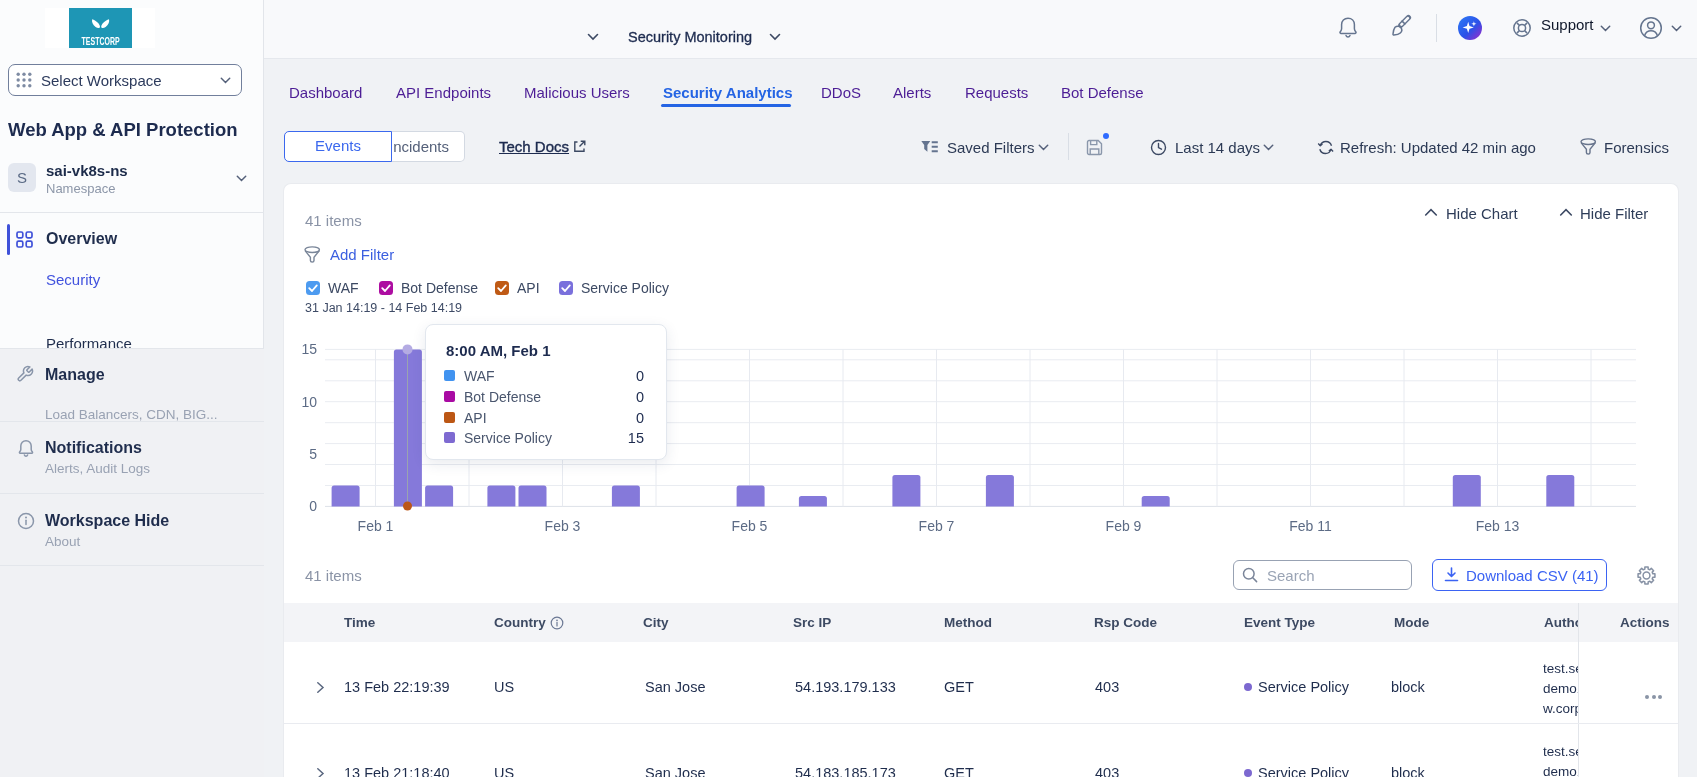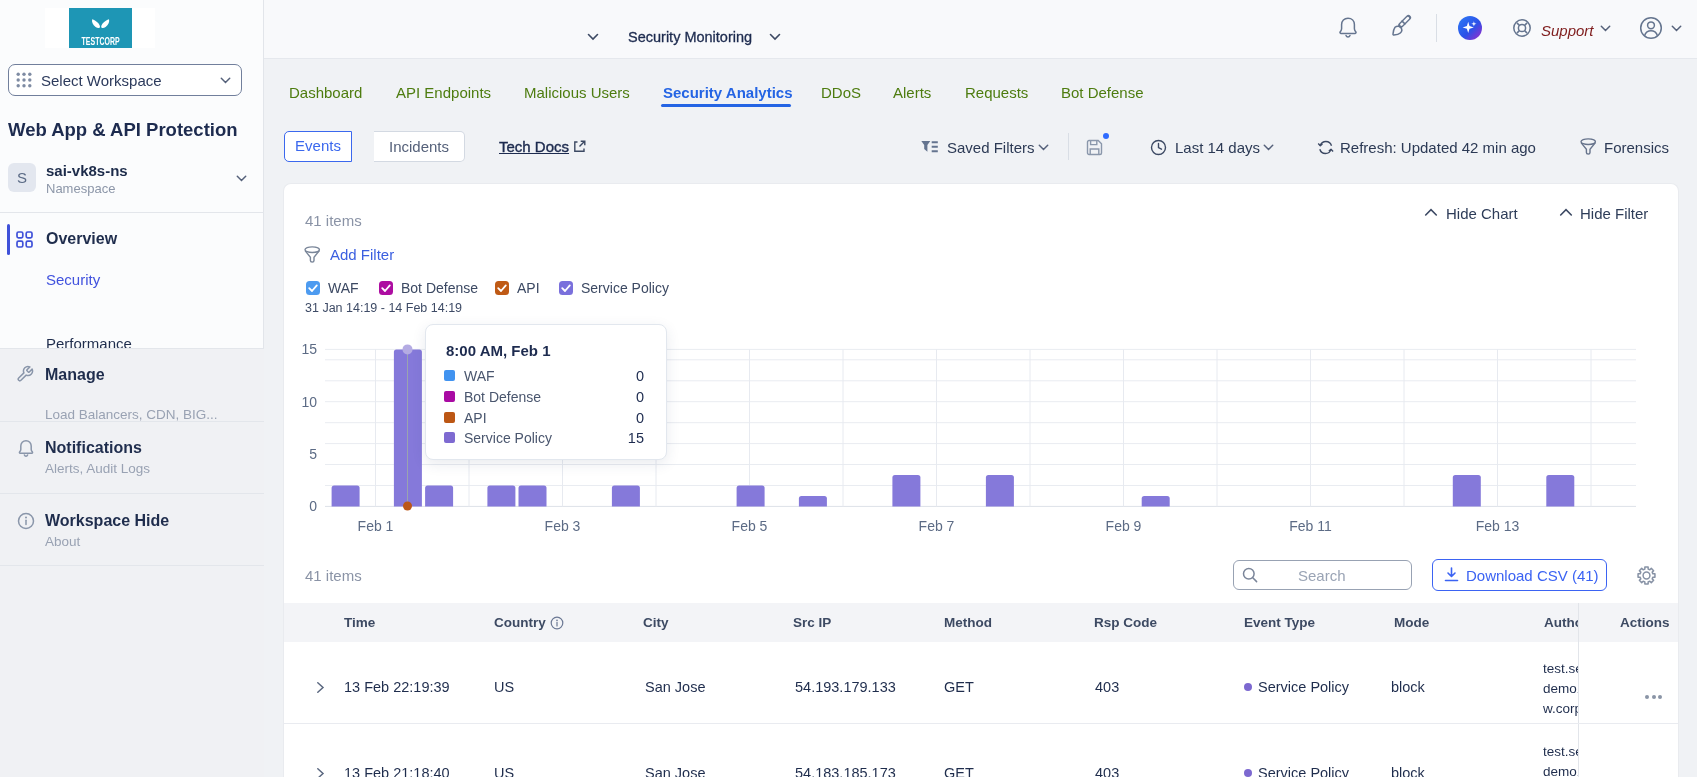--- a/index.html
+++ b/index.html
@@ -1,21 +1,21 @@
 <!DOCTYPE html>
 <html><head>
 <meta charset="utf-8">
 <style>
 * { margin:0; padding:0; box-sizing:border-box; }
 html,body { width:1697px; height:777px; overflow:hidden; font-family:"Liberation Sans", sans-serif; background:#f0f2f5; }
 .abs { position:absolute; }
 .txt { white-space:nowrap; }
 svg { display:block; }
 .bsep { color:#98a1b3; font-size:14px; padding:0 7px; position:relative; top:0px; }
-.tab { top:84px; font-size:15px; color:#4d7c0f; }
+.tab { top:84px; font-size:15px; color:#4c1d95; }
 .cb { top:281px; width:14px; height:14px; border-radius:3.5px; }
 .cbl { top:280px; font-size:14px; color:#3c4963; }
 .tl { font-size:14px; color:#4a566e; }
 .tv { left:600px; width:44px; text-align:right; font-size:14.5px; color:#1d2b4f; }
 .th { top:615px; font-size:13.5px; font-weight:bold; color:#3d4a63; }
 .td { top:679px; font-size:14.5px; color:#1f2d4d; }
 .td2 { top:765px; font-size:14.5px; color:#1f2d4d; }
 .dot3 { display:inline-block; width:4px; height:4px; border-radius:50%; background:#8a94a6; margin-right:2.5px; }
 </style>
 </head>
@@ -54,21 +54,21 @@
       </defs>
   <circle cx="12" cy="12" r="12" fill="url(#aigrad)"></circle>
   <path d="M10.2 5.8 L11.5 10.1 L15.8 11.4 L11.5 12.7 L10.2 17 L8.9 12.7 L4.6 11.4 L8.9 10.1 Z" fill="#ffffff"></path>
   <path d="M15.9 5.2 L16.5 7.2 L18.5 7.8 L16.5 8.4 L15.9 10.4 L15.3 8.4 L13.3 7.8 L15.3 7.2 Z" fill="#ffffff"></path>
 </svg>
 <svg class="abs" style="left:1512px;top:18px;" width="20" height="20" viewBox="0 0 20 20">
   <circle cx="10" cy="10" r="8.2" fill="none" stroke="#65758f" stroke-width="1.5"></circle>
   <circle cx="10" cy="10" r="3.6" fill="none" stroke="#65758f" stroke-width="1.5"></circle>
   <path d="M7.4 7.4 L4.9 4.9 M12.6 7.4 L15.1 4.9 M12.6 12.6 L15.1 15.1 M7.4 12.6 L4.9 15.1" stroke="#65758f" stroke-width="1.5"></path>
 </svg>
-<div class="abs txt" style="left:1541px;top:22px;font-size:15px;color:#7f1d1d;font-style:italic;">Support</div>
+<div class="abs txt" style="left:1541px;top:16px;font-size:15px;color:#0f172a;">Support</div>
 <svg class="abs" style="left:1600px;top:25px;" width="11" height="7" viewBox="0 0 11 7">
       <path d="M1.3 1.3 L5.5 5.5 L9.7 1.3" fill="none" stroke="#55617a" stroke-width="1.5" stroke-linecap="round"></path>
     </svg>
 <svg class="abs" style="left:1639px;top:16px;" width="24" height="24" viewBox="0 0 24 24">
   <circle cx="12" cy="12" r="10.3" fill="none" stroke="#65758f" stroke-width="1.5"></circle>
   <circle cx="12" cy="9.3" r="3.4" fill="none" stroke="#65758f" stroke-width="1.5"></circle>
   <path d="M5.5 19.7 C6.6 16.6 9 14.8 12 14.8 C15 14.8 17.4 16.6 18.5 19.7" fill="none" stroke="#65758f" stroke-width="1.5"></path>
 </svg>
 <svg class="abs" style="left:1671px;top:25px;" width="11" height="7" viewBox="0 0 11 7">
       <path d="M1.3 1.3 L5.5 5.5 L9.7 1.3" fill="none" stroke="#55617a" stroke-width="1.5" stroke-linecap="round"></path>
@@ -77,21 +77,21 @@
 <div class="abs txt tab" style="left:289px;">Dashboard</div>
 <div class="abs txt tab" style="left:396px;">API Endpoints</div>
 <div class="abs txt tab" style="left:524px;">Malicious Users</div>
 <div class="abs txt" style="left:663px;top:84px;font-size:15px;font-weight:bold;color:#2464e4;">Security Analytics</div>
 <div class="abs" style="left:661px;top:104px;width:130px;height:3px;background:#2464e4;border-radius:2px;"></div>
 <div class="abs txt tab" style="left:821px;">DDoS</div>
 <div class="abs txt tab" style="left:893px;">Alerts</div>
 <div class="abs txt tab" style="left:965px;">Requests</div>
 <div class="abs txt tab" style="left:1061px;">Bot Defense</div>
 
-<div class="abs" style="left:284px;top:131px;width:68px;height:31px;background:#fff;border:1.5px solid #3b68ee;border-radius:5px 0 0 5px;line-height:28px;text-align:center;font-size:15px;color:#3b68ee;z-index:2;">Events</div>
+<div class="abs" style="left:284px;top:131px;width:108px;height:31px;background:#fff;border:1.5px solid #3b68ee;border-radius:5px 0 0 5px;line-height:28px;text-align:center;font-size:15px;color:#3b68ee;z-index:2;">Events</div>
 <div class="abs" style="left:374px;top:131px;width:91px;height:31px;background:#fff;border:1px solid #d3d9e2;border-left:none;border-radius:0 5px 5px 0;line-height:29px;text-align:center;font-size:15px;color:#55617a;">Incidents</div>
 <div class="abs txt" style="left:499px;top:138px;font-size:15px;color:#1d2b4f;text-decoration:underline;-webkit-text-stroke:0.4px #1d2b4f;">Tech Docs</div>
 <svg class="abs" style="left:572px;top:139px;" width="15" height="15" viewBox="0 0 15 15">
   <path d="M5.5 3 L2.8 3 L2.8 12.2 L12 12.2 L12 9.5" fill="none" stroke="#3c4963" stroke-width="1.4"></path>
   <path d="M7.5 7.5 L12.4 2.6 M8.7 2.2 L12.8 2.2 L12.8 6.3" fill="none" stroke="#3c4963" stroke-width="1.4"></path>
 </svg>
 
 <svg class="abs" style="left:921px;top:141px;" width="18" height="12" viewBox="0 0 18 12">
   <path d="M0.3 0 L9.3 0 L6.4 3.9 L6.4 10.8 L3.2 8 L3.2 3.9 Z" fill="#64748f"></path>
   <path d="M10.7 1.2 L16.8 1.2 M10.7 5.7 L16.8 5.7 M10.7 10.2 L16.8 10.2" stroke="#64748f" stroke-width="1.9"></path>
@@ -315,21 +315,21 @@
 <div class="abs txt tv" style="top:410px;">0</div>
 <div class="abs" style="left:444px;top:432px;width:11px;height:11px;border-radius:2px;background:#7e6ad1;"></div>
 <div class="abs txt tl" style="left:464px;top:430px;">Service Policy</div>
 <div class="abs txt tv" style="top:430px;">15</div>
 <div class="abs txt" style="left:305px;top:567px;font-size:15px;color:#8a93a6;">41 items</div>
 <div class="abs" style="left:1233px;top:560px;width:179px;height:30px;background:#fff;border:1px solid #98a2b3;border-radius:6px;"></div>
 <svg class="abs" style="left:1242px;top:567px;" width="16" height="16" viewBox="0 0 16 16">
   <circle cx="6.8" cy="6.8" r="5.3" fill="none" stroke="#7a8599" stroke-width="1.5"></circle>
   <path d="M10.8 10.8 L14.6 14.6" stroke="#7a8599" stroke-width="1.5" stroke-linecap="round"></path>
 </svg>
-<div class="abs txt" style="left:1267px;top:567px;font-size:15px;color:#9aa4b5;margin-left:31px;">Search</div>
+<div class="abs txt" style="left:1267px;top:567px;font-size:15px;color:#9aa4b5;">Search</div>
 <div class="abs" style="left:1432px;top:559px;width:175px;height:32px;background:#fff;border:1.5px solid #3b63f3;border-radius:6px;"></div>
 <svg class="abs" style="left:1443px;top:566px;" width="17" height="17" viewBox="0 0 17 17">
   <path d="M8.5 2 L8.5 10 M5 7 L8.5 10.5 L12 7" fill="none" stroke="#3b63f3" stroke-width="1.6" stroke-linecap="round" stroke-linejoin="round"></path>
   <path d="M2.5 14.5 L14.5 14.5" stroke="#3b63f3" stroke-width="1.6" stroke-linecap="round"></path>
 </svg>
 <div class="abs txt" style="left:1466px;top:567px;font-size:15px;color:#3b63f3;">Download CSV (41)</div>
 <svg class="abs" style="left:1637px;top:566px;" width="19" height="19" viewBox="0 0 19 19">
   <path d="M17.94 7.86 L17.94 11.14 L15.89 11.15 L15.19 12.85 L16.63 14.31 L14.31 16.63 L12.85 15.19 L11.15 15.89 L11.14 17.94 L7.86 17.94 L7.85 15.89 L6.15 15.19 L4.69 16.63 L2.37 14.31 L3.81 12.85 L3.11 11.15 L1.06 11.14 L1.06 7.86 L3.11 7.85 L3.81 6.15 L2.37 4.69 L4.69 2.37 L6.15 3.81 L7.85 3.11 L7.86 1.06 L11.14 1.06 L11.15 3.11 L12.85 3.81 L14.31 2.37 L16.63 4.69 L15.19 6.15 L15.89 7.85 Z" fill="none" stroke="#8792a5" stroke-width="1.5" stroke-linejoin="round"></path>
   <circle cx="9.5" cy="9.5" r="3.4" fill="none" stroke="#8792a5" stroke-width="1.5"></circle>
 </svg>

